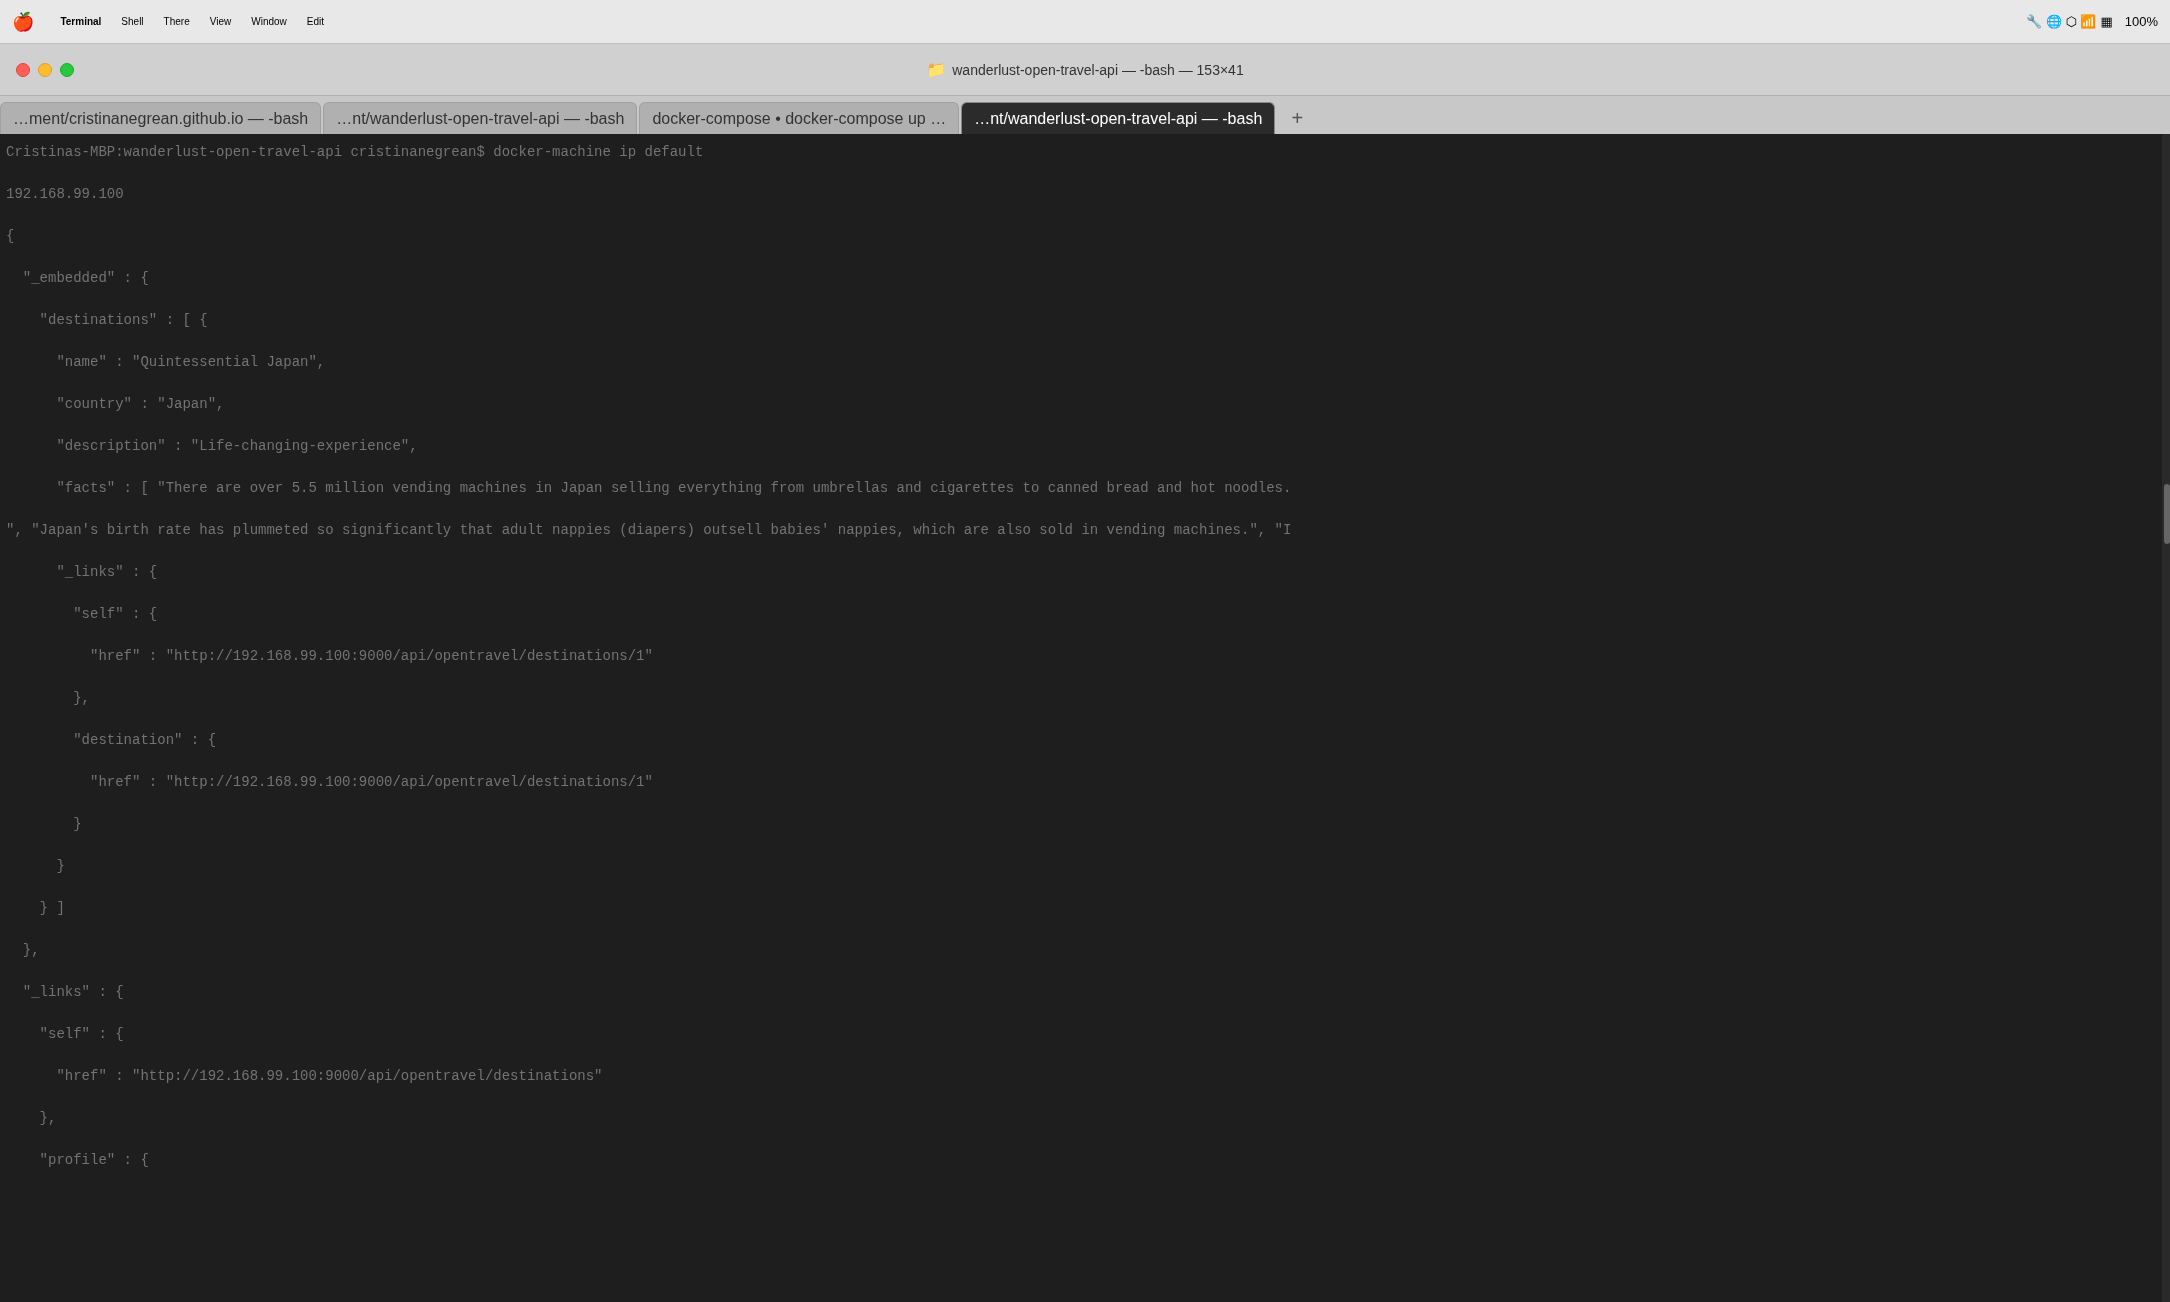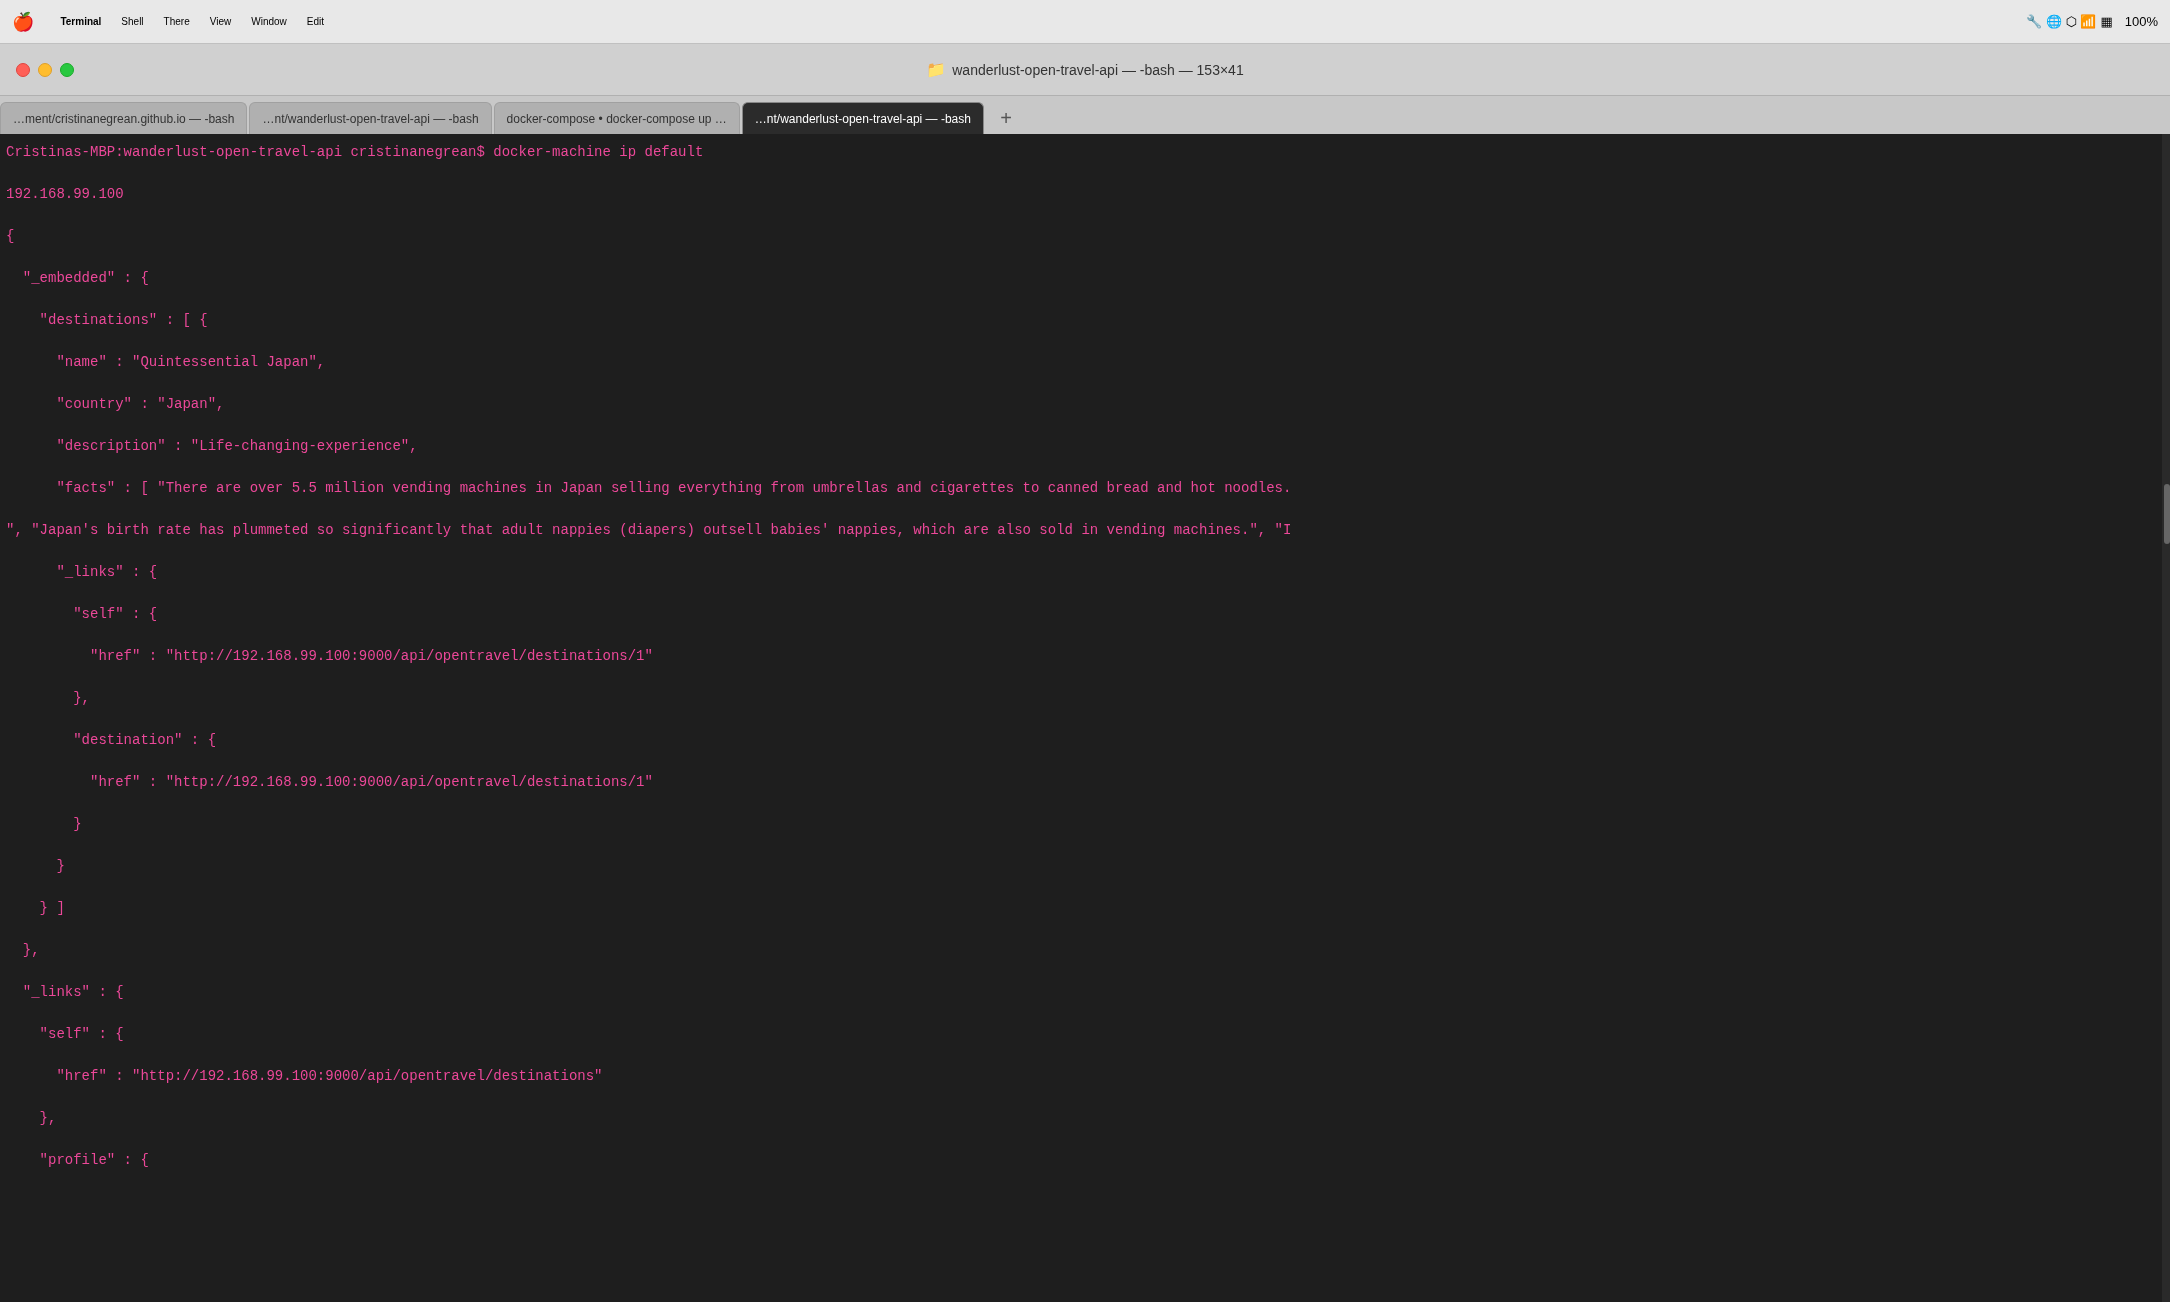--- a/index.html
+++ b/index.html
@@ -89,21 +89,21 @@
     }
     .tab {
       height: 32px;
       min-width: 200px;
       max-width: 380px;
       background: #b0b0b0;
       border-radius: 6px 6px 0 0;
       display: flex;
       align-items: center;
       padding: 0 12px;
-      font-size: 12px;
+      font-size: 16px;
       color: #333;
       white-space: nowrap;
       overflow: hidden;
       text-overflow: ellipsis;
       border: 1px solid #a0a0a0;
       border-bottom: none;
       margin-right: 2px;
       cursor: pointer;
     }
     .tab.active {
@@ -121,21 +121,21 @@
       color: #555;
       cursor: pointer;
       margin-left: 4px;
     }
 
     
     .terminal {
       width: 100%;
       height: calc(1302px - 44px - 52px - 38px);
       background: #1e1e1e;
-      color: #ec4899;
+      color: #737373;
       font-family: 'Menlo', 'Monaco', 'Courier New', monospace;
       font-size: 14px;
       line-height: 1.5;
       padding: 8px 6px;
       overflow: hidden;
       white-space: pre;
     }
     .line { display: block; }
     @keyframes blink {
       50% { opacity: 0; }

